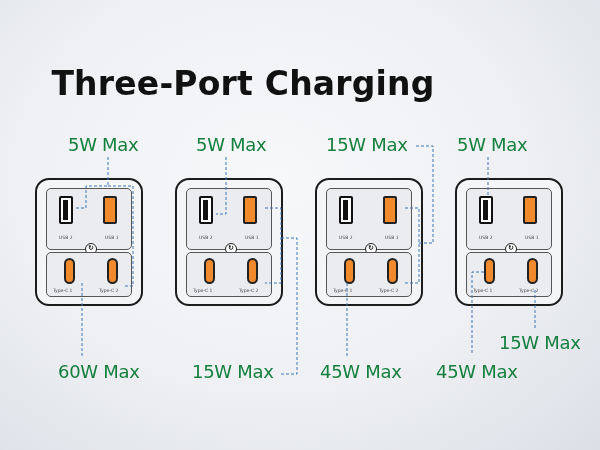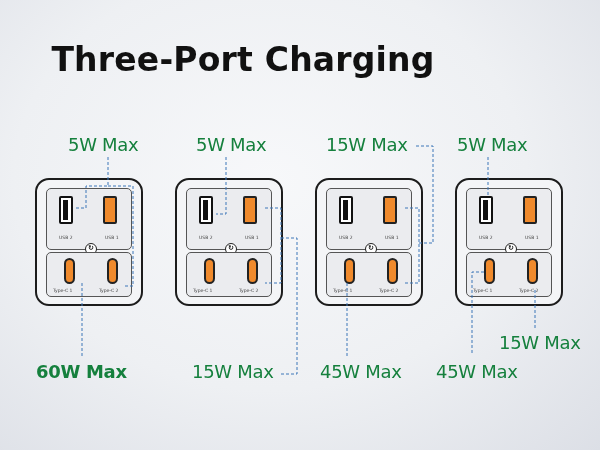--- a/index.html
+++ b/index.html
@@ -2,21 +2,21 @@
 <html><head>
 <meta charset="utf-8">
 <style>
   html, body { margin: 0; padding: 0; }
   body {
     width: 600px; height: 450px; overflow: hidden; position: relative;
     background: radial-gradient(ellipse at 45% 40%, #f7f8fa 0%, #eef0f3 55%, #dcdfe6 100%);
     font-family: "DejaVu Sans", sans-serif;
   }
   .title {
-    position: absolute; left: 0; top: 40px; width: 486px; text-align: center;
+    position: absolute; left: 0; top: 64px; width: 486px; text-align: center;
     font-weight: bold; font-size: 33px; color: #111; letter-spacing: 0.2px;
   }
   .label {
     position: absolute; font-size: 18px; color: #15803d; white-space: nowrap;
     font-family: "DejaVu Sans", sans-serif; font-weight: normal; letter-spacing: -0.3px;
   }
   .charger {
     position: absolute; width: 108px; height: 128px; top: 178px;
     border: 2.5px solid #1c1c1c; border-radius: 14px; background: #f4f5f7;
     box-sizing: border-box;
@@ -54,21 +54,21 @@
 </head>
 <body>
 
 <div class="title">Three-Port Charging</div>
 
 <div class="label" style="left:68px; top:134px;">5W Max</div>
 <div class="label" style="left:196px; top:134px;">5W Max</div>
 <div class="label" style="left:326px; top:134px;">15W Max</div>
 <div class="label" style="left:457px; top:134px;">5W Max</div>
 
-<div class="label" style="left:36px; top:361px;font-weight:bold;">60W Max</div>
+<div class="label" style="left:58px; top:361px;">60W Max</div>
 <div class="label" style="left:192px; top:361px;">15W Max</div>
 <div class="label" style="left:320px; top:361px;">45W Max</div>
 <div class="label" style="left:436px; top:361px;">45W Max</div>
 <div class="label" style="left:499px; top:332px;">15W Max</div>
 
 <div class="charger" style="left:35px;">
   <div class="panel top">
     <div class="usb-a black" style="left:12px;"></div>
     <div class="usb-a orange" style="left:56px;"></div>
     <span class="port-label" style="left:12px; top:46px;">USB 2</span>

